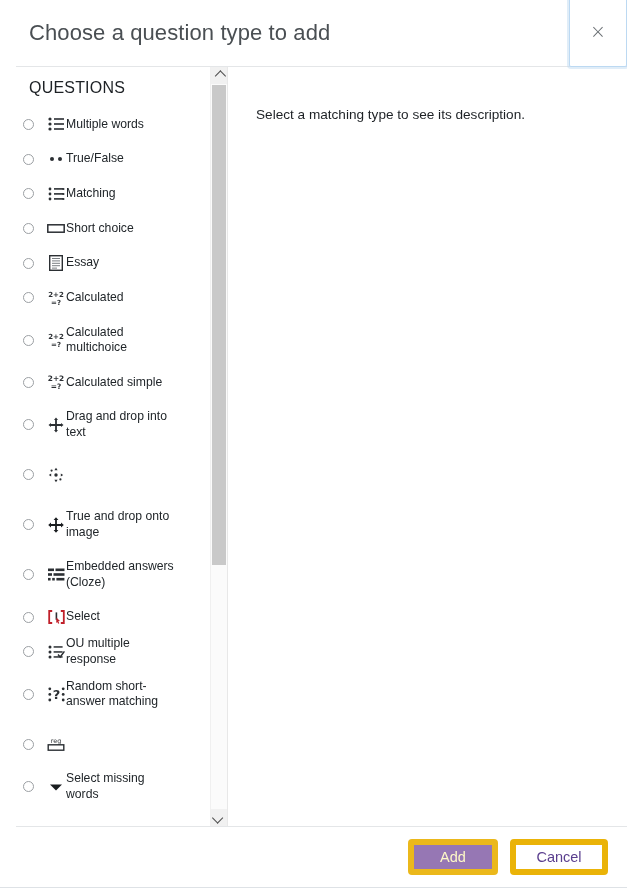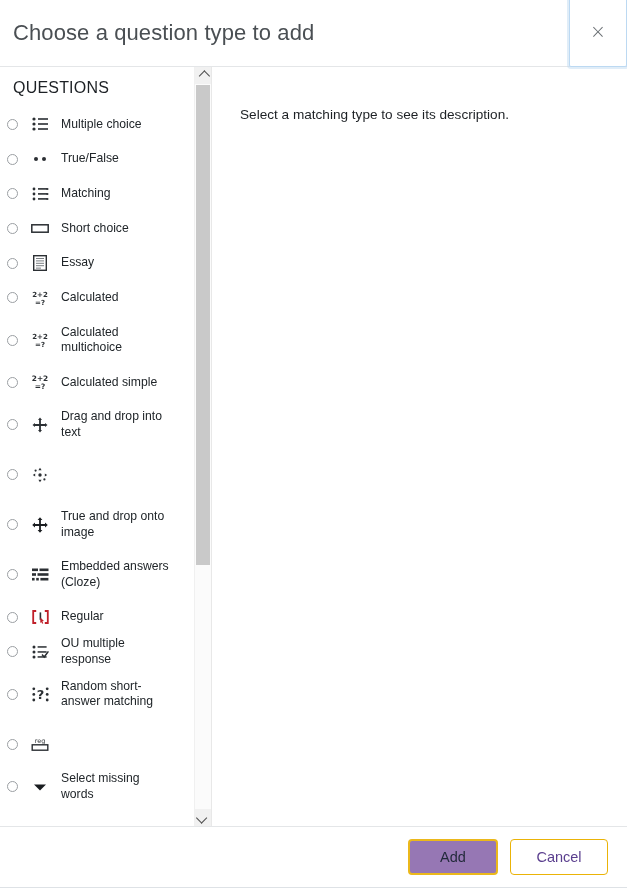--- a/index.html
+++ b/index.html
@@ -17,20 +17,21 @@
 
   .modal {
     position: relative;
     width: 627px;
     height: 888px;
     background: #ffffff;
     box-sizing: border-box;
     display: flex;
     flex-direction: column;
     border-bottom: 1px solid #dee2e6;
+    padding-left: 16px;
   }
 
   
   .modal-header {
     position: relative;
     height: 67px;
     flex: 0 0 67px;
     border-bottom: 1px solid #e4e6e8;
     display: flex;
     align-items: center;
@@ -123,21 +124,20 @@
     margin-left: 7px;
     margin-right: 12px;
     background: #fff;
     box-sizing: border-box;
   }
 
   .qicon {
     flex: 0 0 auto;
     width: 20px;
     height: 20px;
-    margin-right: 11px;
     display: flex;
     align-items: center;
     justify-content: center;
     color: #2b2f33;
   }
   .qicon svg { display: block; }
 
   .qlabel {
     font-size: 12.2px;
     line-height: 15.5px;
@@ -221,28 +221,28 @@
     min-width: 90px;
     cursor: pointer;
     box-sizing: border-box;
     display: inline-flex;
     align-items: center;
     justify-content: center;
     line-height: 1;
   }
   .btn-add {
     background: #8e6cae;
-    color: #0f172a;
-    border: 2px solid #eab308;
+    color: #fef9c3;
+    border: 6px solid #eab308;
     opacity: 0.92;
   }
   .btn-cancel {
     background: #ffffff;
     color: #5a3e8e;
-    border: 1px solid #eab308;
+    border: 6px solid #eab308;
     min-width: 98px;
   }
 </style>
 </head>
 <body>
 
 <div class="modal">
 
   <div class="modal-header">
     <div class="modal-title">Choose a question type to add</div>
@@ -263,21 +263,21 @@
           <span class="qicon">
             <svg width="17" height="14" viewBox="0 0 17 14">
                 <circle cx="2" cy="2" r="1.6" fill="#2b2f33"></circle>
                 <circle cx="2" cy="7" r="1.6" fill="#2b2f33"></circle>
                 <circle cx="2" cy="12" r="1.6" fill="#2b2f33"></circle>
                 <rect x="6" y="1.2" width="10" height="1.6" fill="#2b2f33"></rect>
                 <rect x="6" y="6.2" width="10" height="1.6" fill="#2b2f33"></rect>
                 <rect x="6" y="11.2" width="10" height="1.6" fill="#2b2f33"></rect>
               </svg>
           </span>
-          <span class="qlabel">Multiple choice</span>
+          <span class="qlabel">Multiple words</span>
         </div>
 
         <div class="qtype-item">
           <span class="radio"></span>
           <span class="qicon">
             <svg width="17" height="8" viewBox="0 0 17 8">
                 <circle cx="4" cy="4" r="2" fill="#2b2f33"></circle>
                 <circle cx="12" cy="4" r="2" fill="#2b2f33"></circle>
               </svg>
           </span>
@@ -415,21 +415,21 @@
         <div class="qtype-item">
           <span class="radio"></span>
           <span class="qicon">
             <svg width="17" height="14" viewBox="0 0 17 14">
                 <path d="M4.2 1 H1.2 V13 H4.2" fill="none" stroke="#c0202a" stroke-width="1.8"></path>
                 <path d="M12.8 1 H15.8 V13 H12.8" fill="none" stroke="#c0202a" stroke-width="1.8"></path>
                 <rect x="7.6" y="2.4" width="1.6" height="7.4" fill="#2b2f33"></rect>
                 <path d="M8.4 7.6 L12 11 L10.3 11.3 L11.3 13.2 L10.2 13.8 L9.2 11.9 L8.2 12.9 Z" fill="#c0202a"></path>
               </svg>
           </span>
-          <span class="qlabel">Regular</span>
+          <span class="qlabel">Select</span>
         </div>
 
         <div class="qtype-item">
           <span class="radio"></span>
           <span class="qicon">
             <svg width="17" height="14" viewBox="0 0 17 14">
                 <circle cx="2" cy="2" r="1.5" fill="#2b2f33"></circle>
                 <circle cx="2" cy="7" r="1.5" fill="#2b2f33"></circle>
                 <circle cx="2" cy="12" r="1.5" fill="#2b2f33"></circle>
                 <rect x="5.6" y="1.2" width="9" height="1.5" fill="#2b2f33"></rect>

